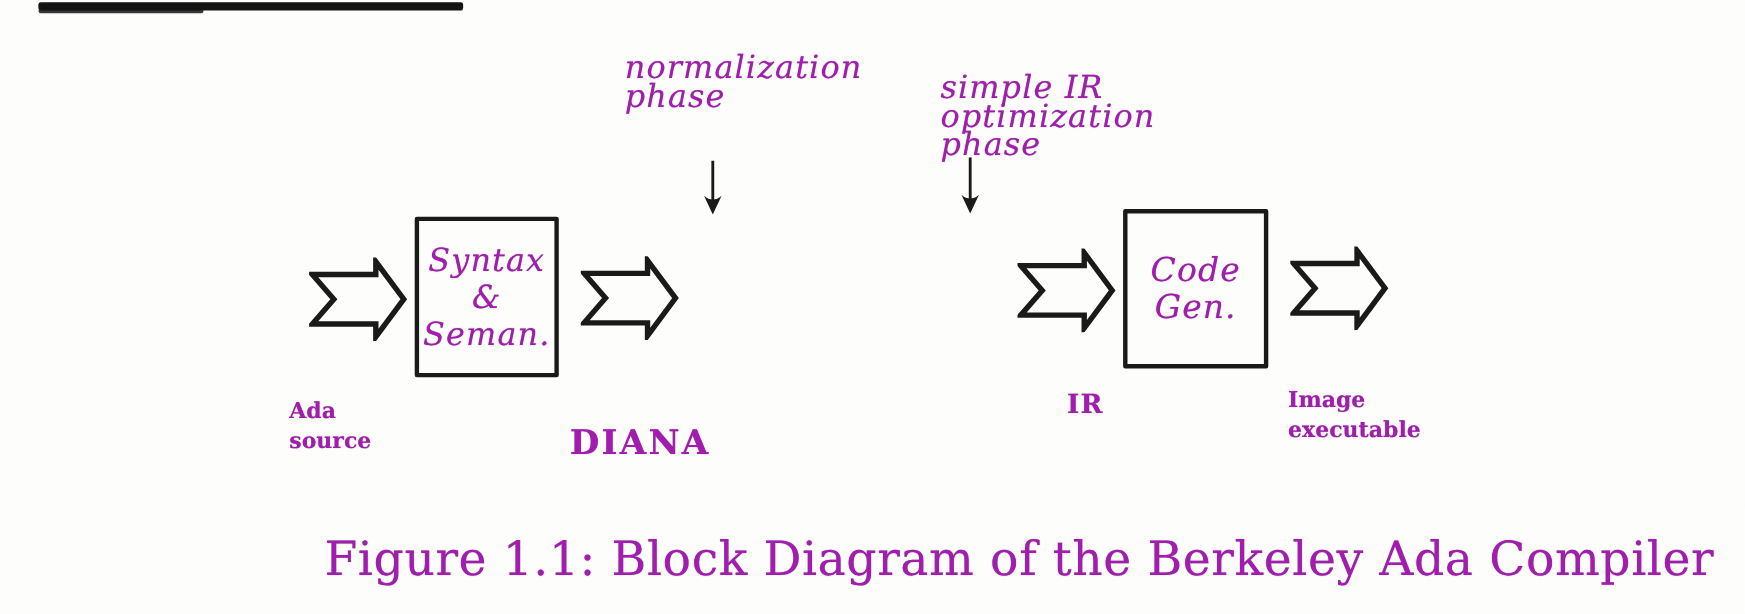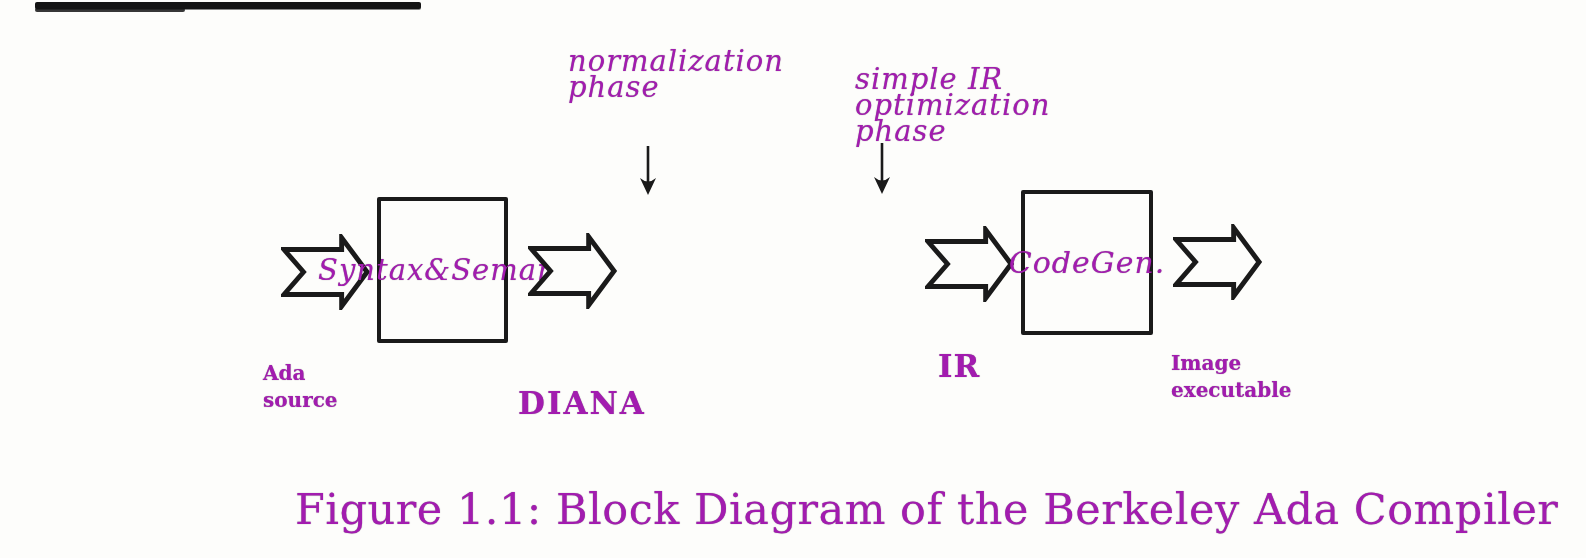--- a/index.html
+++ b/index.html
@@ -42,21 +42,21 @@
   
   .flow-arrow{ position:absolute; }
 
   
   .stage-box{
     position:absolute;
     box-sizing:border-box;
     border:4px solid #1a1a1a;
     background:#fdfdfb;
     display:flex;
-    flex-direction:row;
+    flex-direction:column;
     align-items:center;
     justify-content:center;
     font-style:italic;
     font-size:29px;
     line-height:34px;
     letter-spacing:1px;
     text-align:center;
     border-radius:2px;
   }
   .stage-box span{ display:block; }
@@ -78,21 +78,21 @@
   
   .data-label{
     position:absolute;
     font-weight:bold;
     font-size:20px;
     line-height:27px;
     white-space:nowrap;
   }
   .data-label span{ display:block; }
   .label-diana{ font-size:31px; letter-spacing:2px; }
-  .label-ir{ font-size:31px; letter-spacing:1px; }
+  .label-ir{ font-size:24px; letter-spacing:1px;margin-left:32px; }
 
   .figure-caption{
     position:absolute;
     left:295px; top:484px;
     font-size:43px;
     letter-spacing:.5px;
     white-space:nowrap;
   }
 </style>
 </head>

